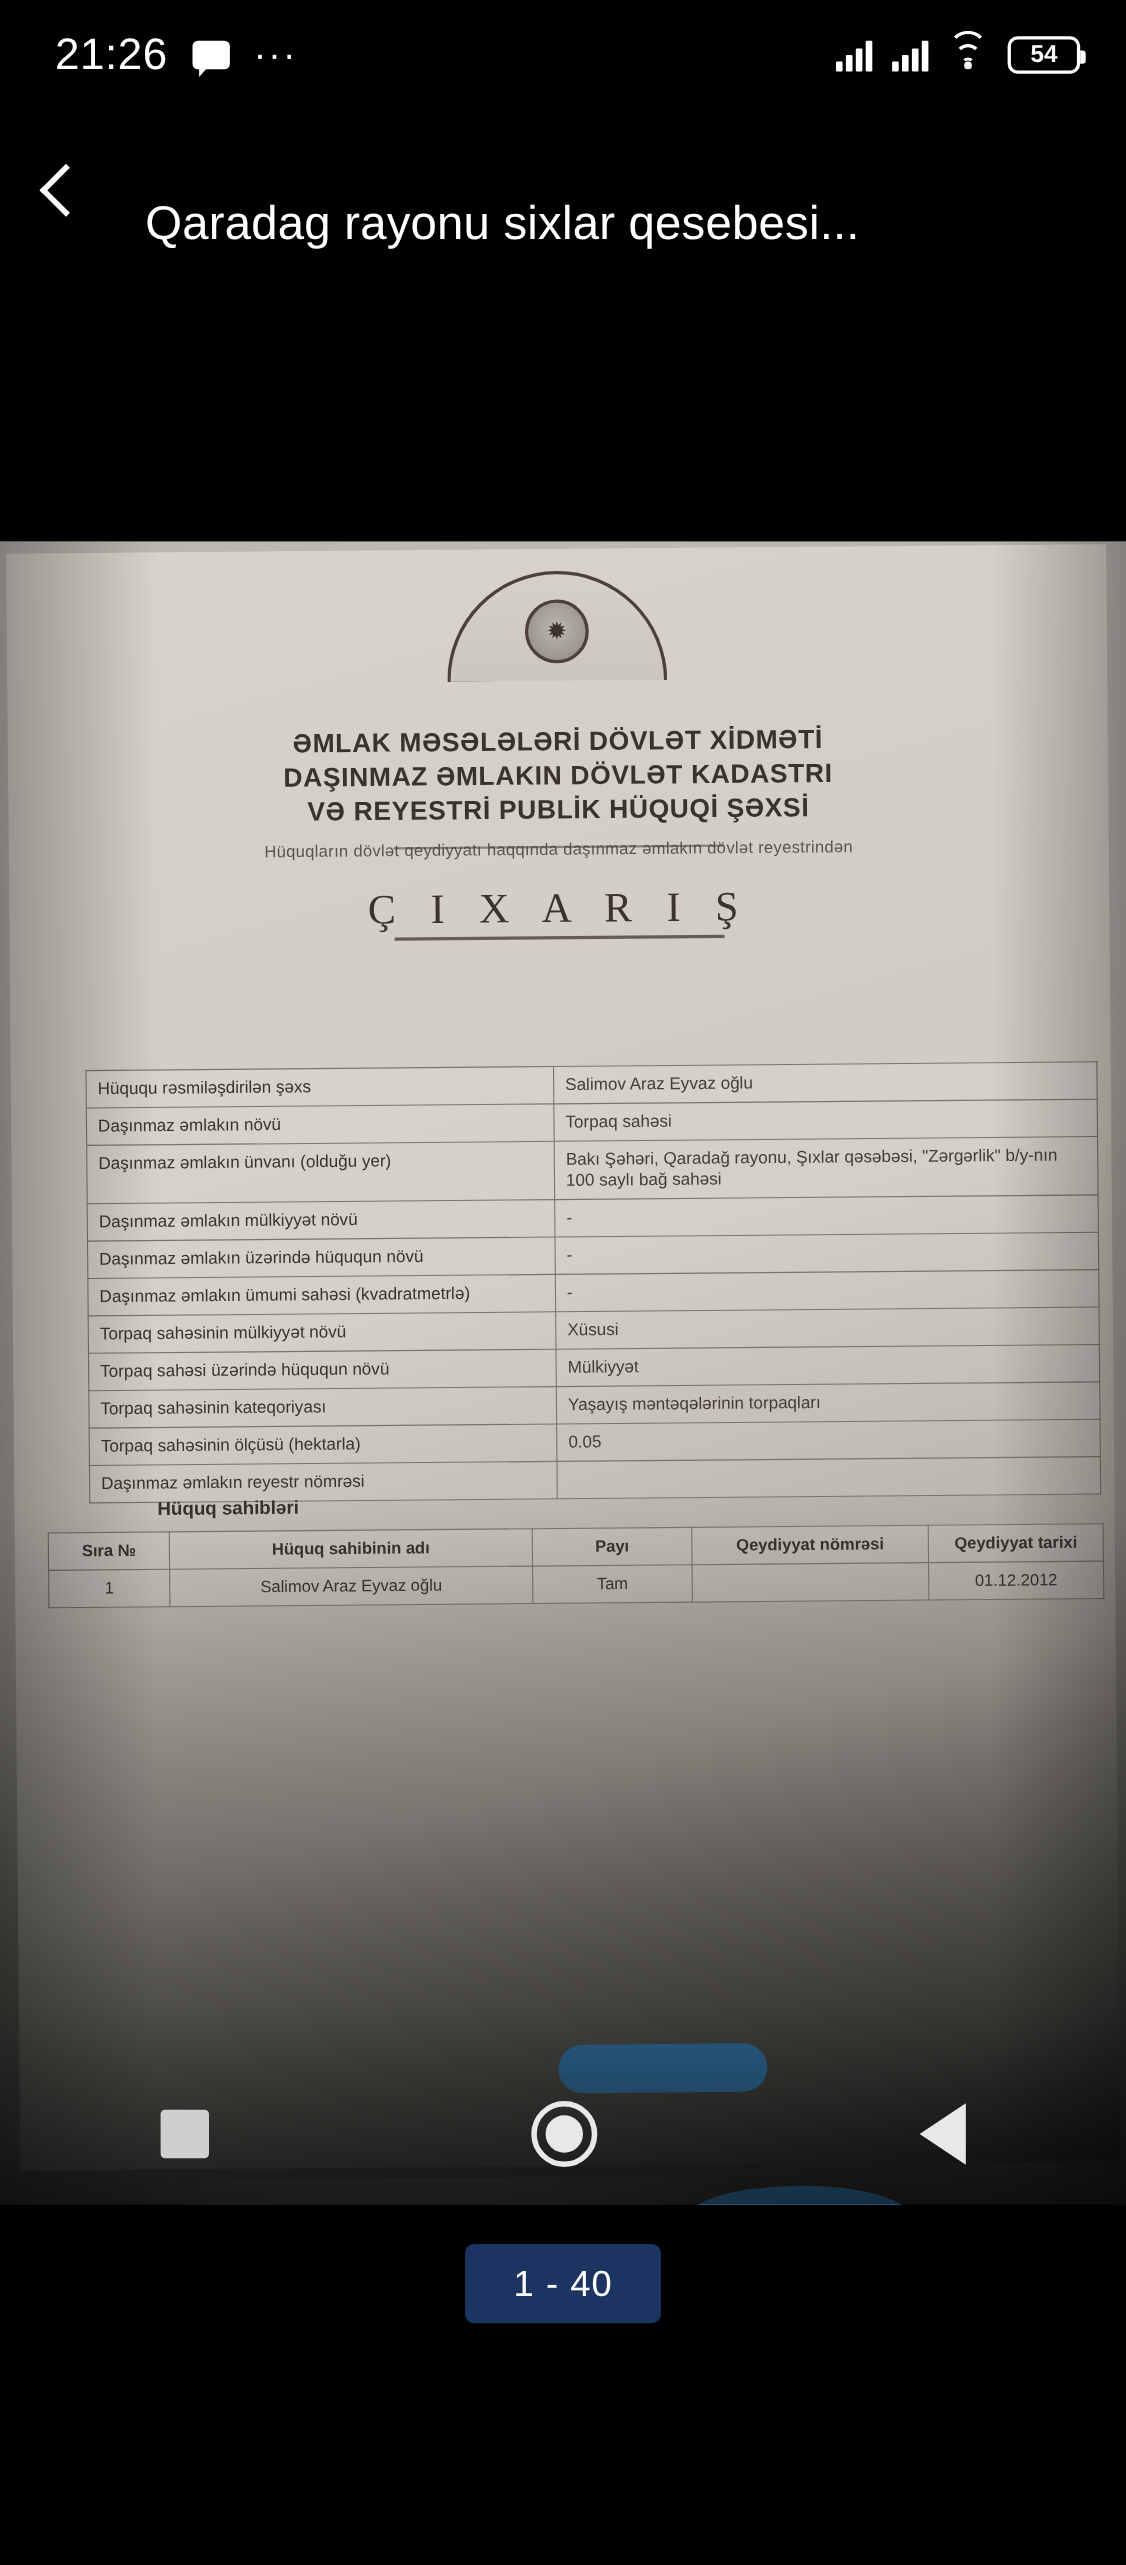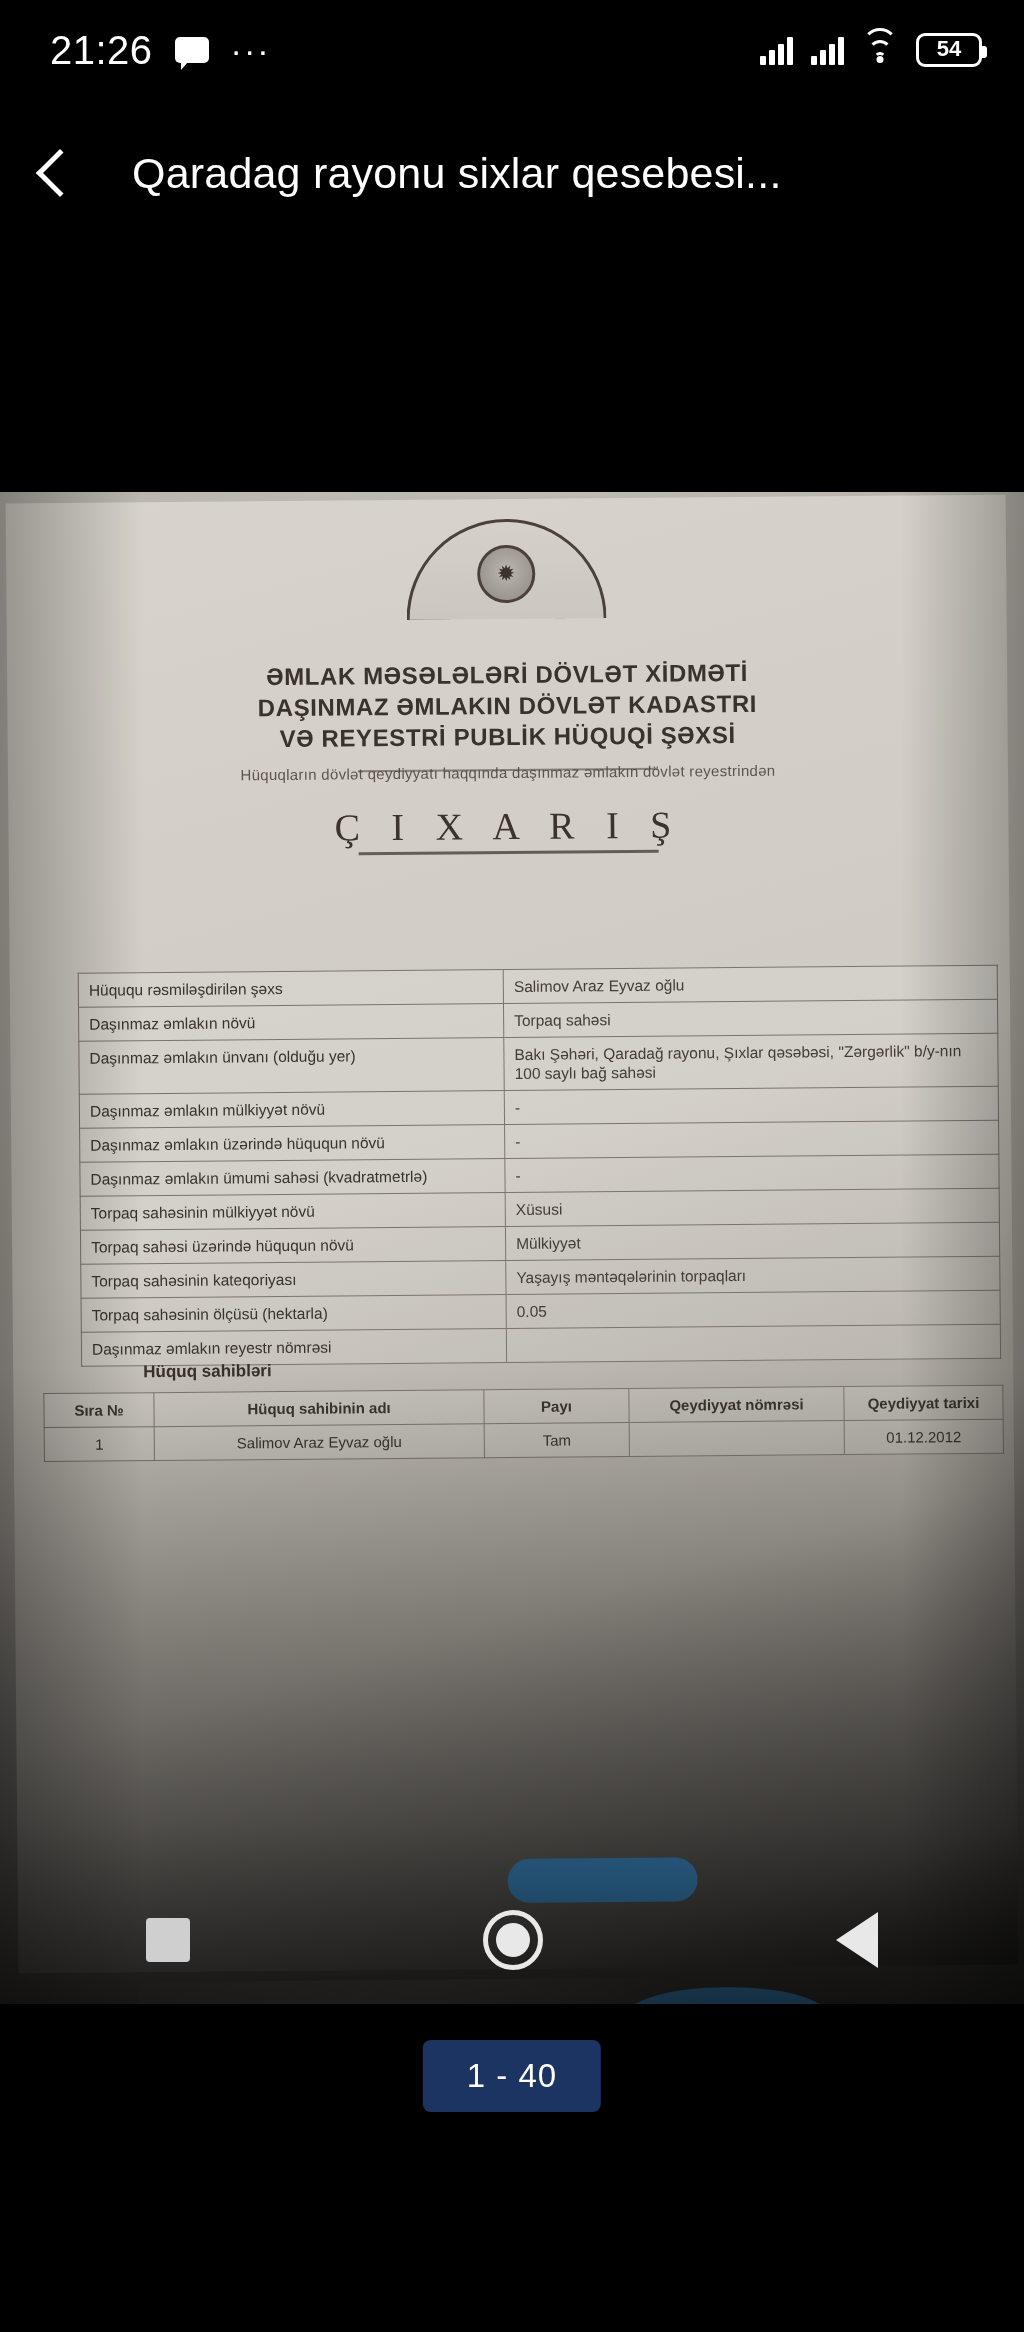--- a/index.html
+++ b/index.html
@@ -51,21 +51,21 @@
   }
   .battery:after{
     content:""; position:absolute; right:-8px; top:10px;
     width:5px; height:12px; background:#fff; border-radius:0 3px 3px 0;
   }
   .battery span{ font-size:22px; color:#fff; font-weight:700; }
 
   
   .appbar {
     position:absolute; top:118px; left:0; width:1024px; height:110px;
-    display:flex; align-items:center;
+    display:flex; align-items:flex-end;
   }
   .back-btn {
     width:110px; height:110px; display:flex; align-items:center; justify-content:center;
   }
   .chev {
     width:34px; height:34px; border-left:5px solid #fff; border-bottom:5px solid #fff;
     transform:rotate(45deg); margin-left:10px;
   }
   .app-title {
     color:#fff; font-size:43px; font-weight:500; letter-spacing:0.2px;

